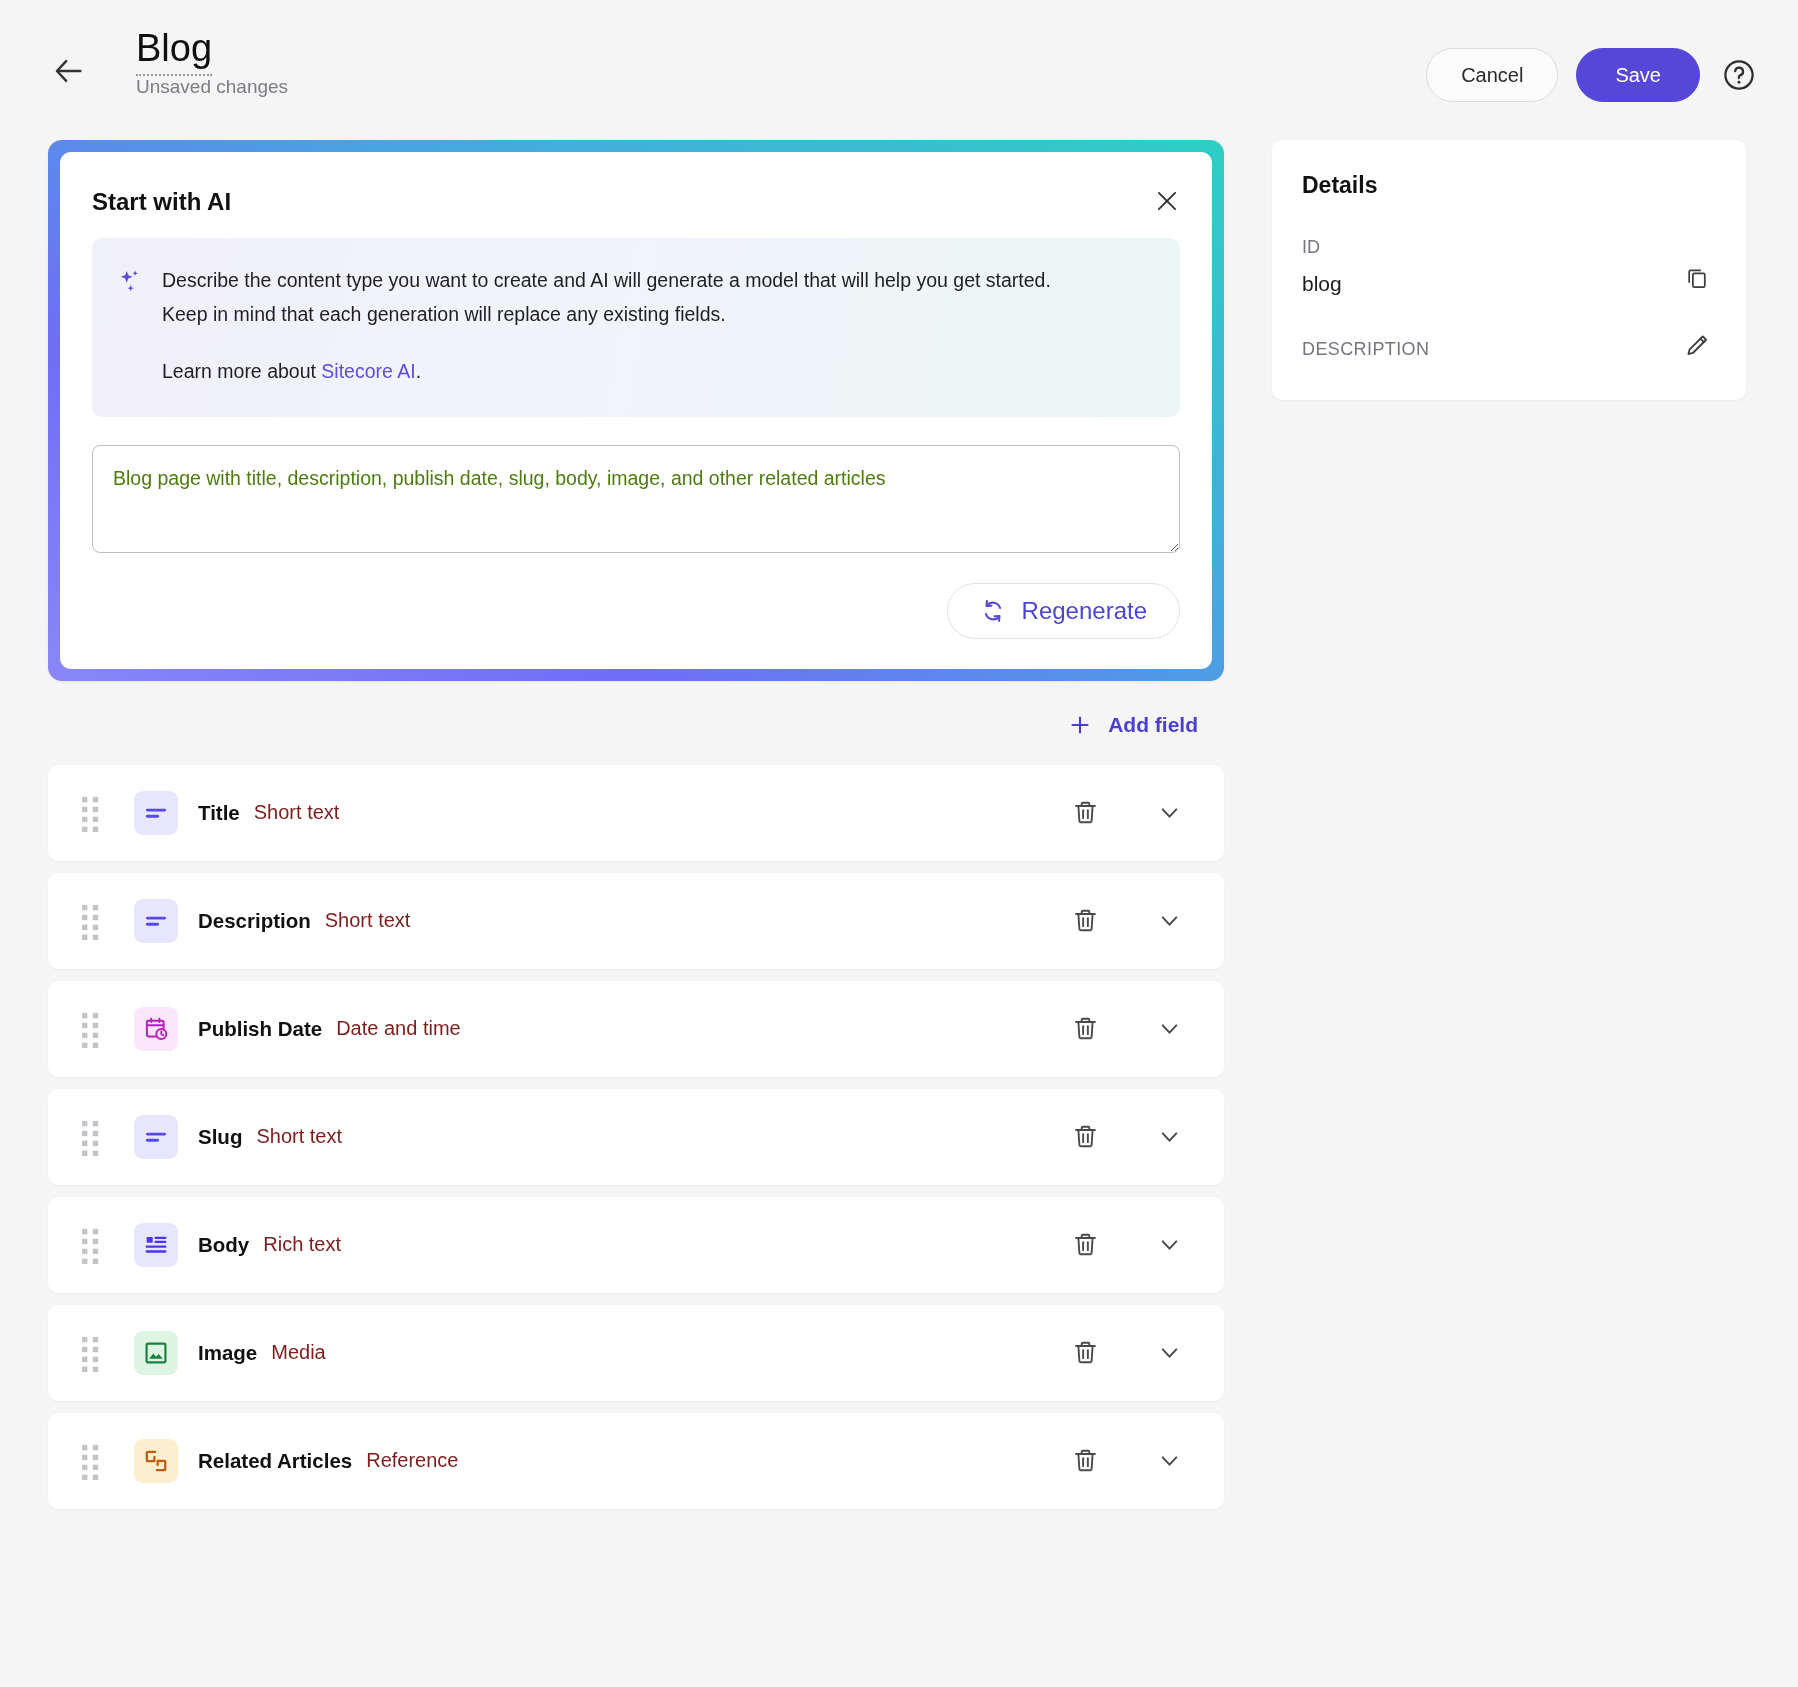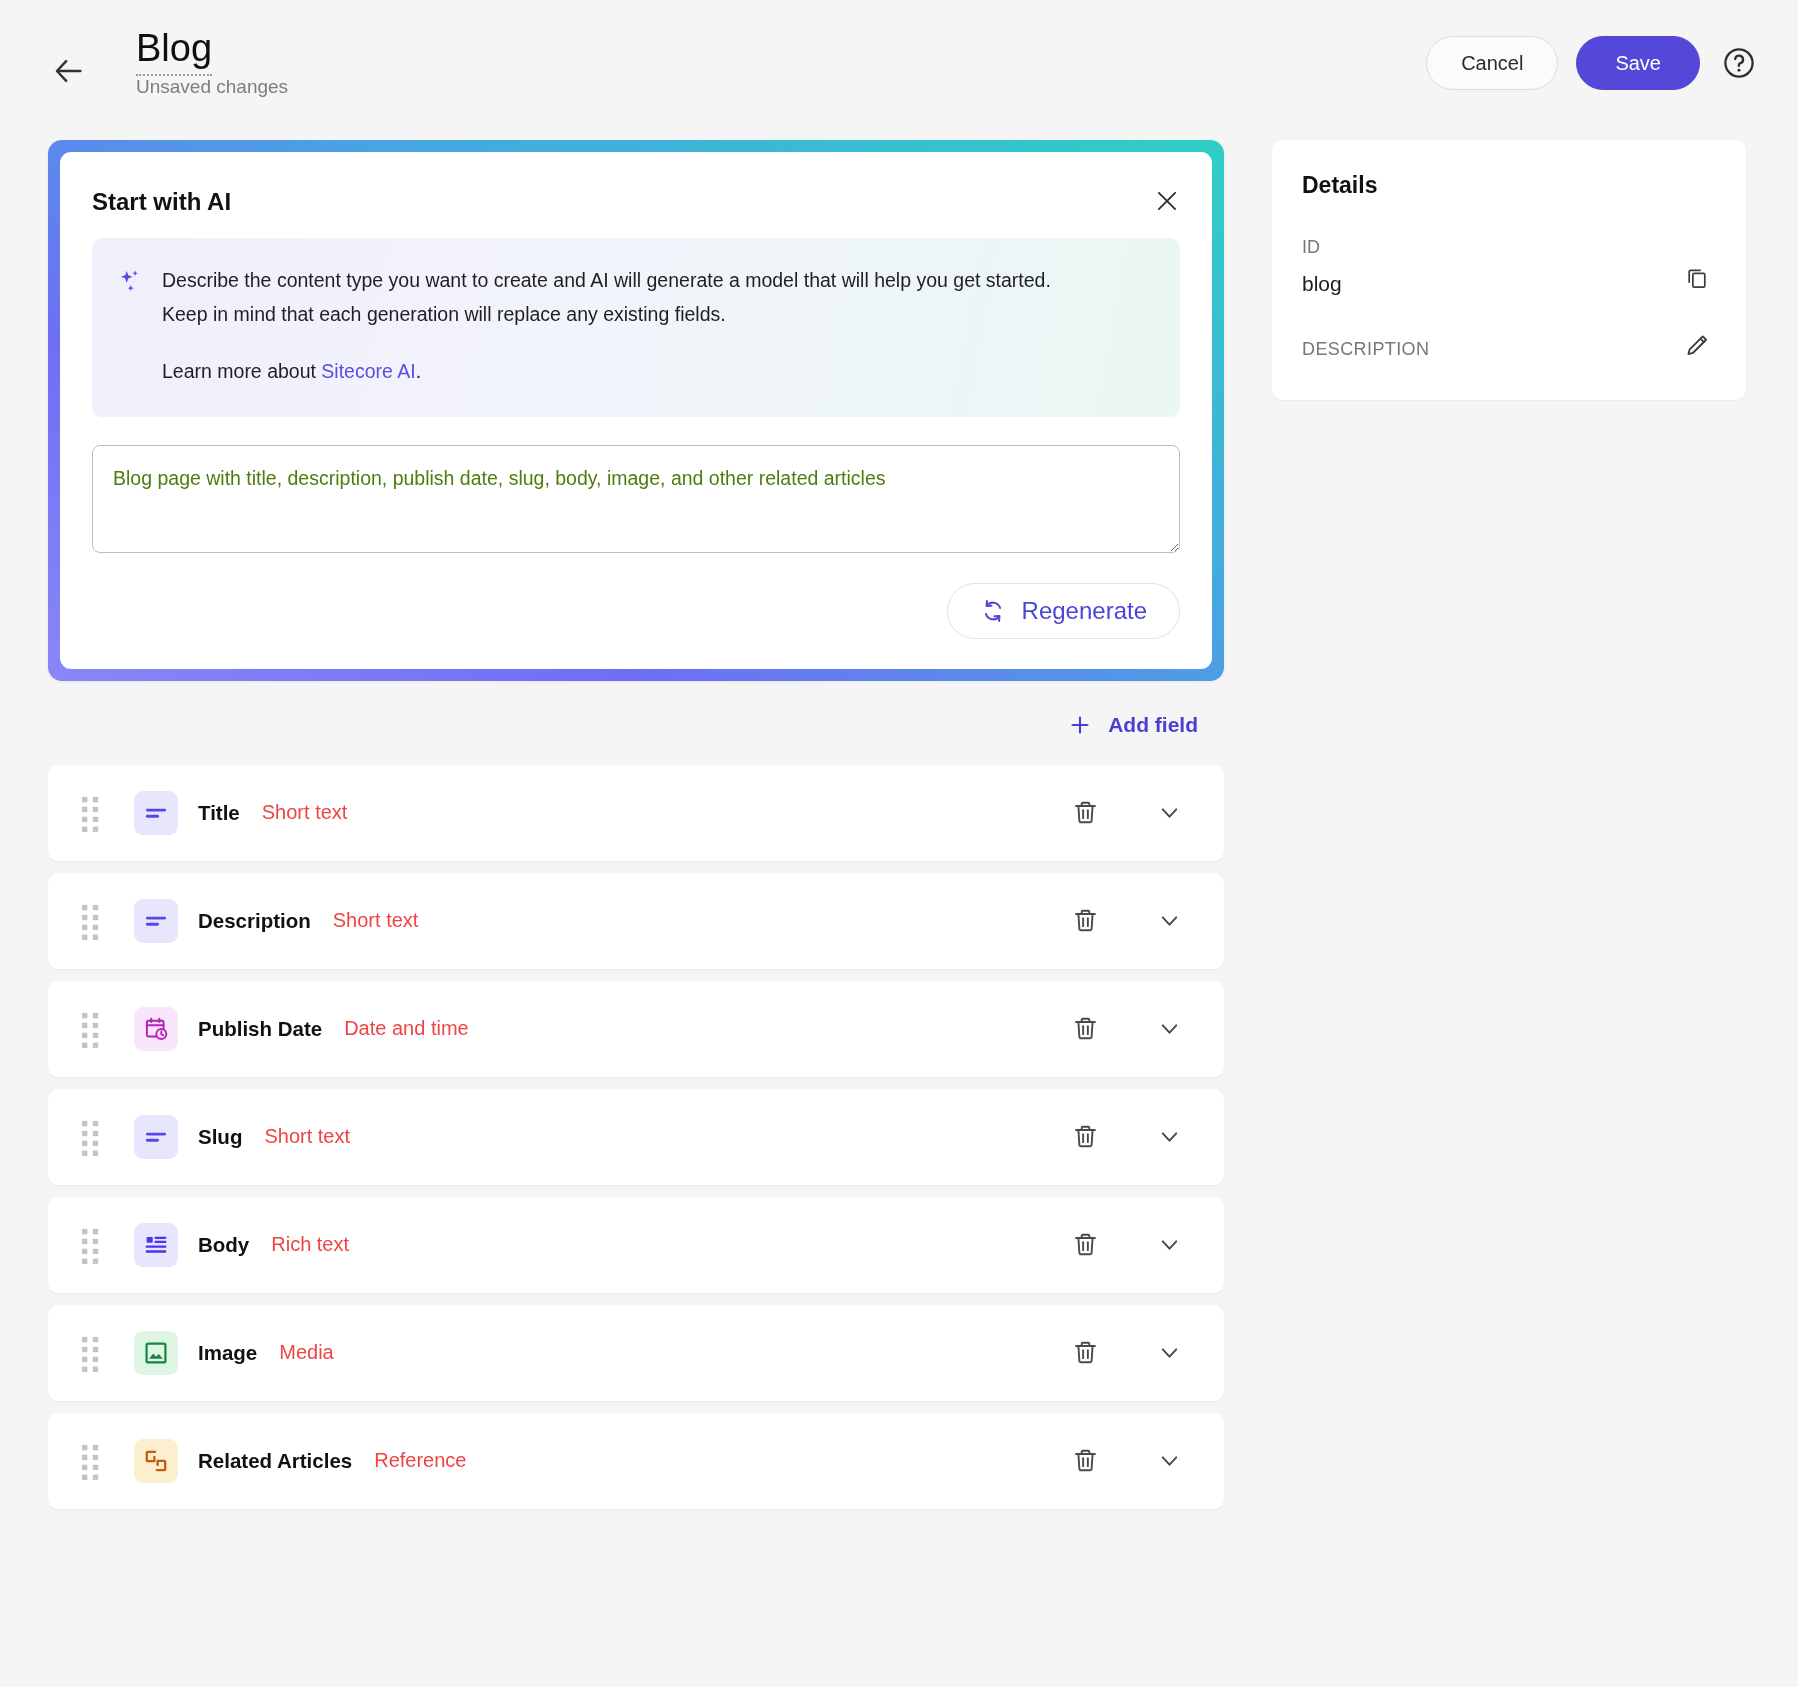--- a/index.html
+++ b/index.html
@@ -42,21 +42,21 @@
     cursor: text;
   }
   .subtitle {
     margin-top: 0;
     font-size: 19px;
     color: #7c7c85;
   }
   .header-actions {
     position: absolute;
     right: 42px;
-    top: 36px;
+    top: 48px;
     display: flex;
     align-items: center;
     gap: 18px;
   }
   .btn {
     font-family: "Liberation Sans", sans-serif;
     font-size: 20px;
     border-radius: 999px;
     cursor: pointer;
     border: 1px solid transparent;
@@ -197,21 +197,21 @@
   }
   .type-icon {
     width: 44px; height: 44px;
     border-radius: 9px;
     flex: none;
     display: flex; align-items: center; justify-content: center;
     margin-right: 20px;
   }
   .type-icon svg { width: 26px; height: 26px; }
   .field-name { font-size: 20.5px; font-weight: bold; color: #111; }
-  .field-type { font-size: 20px; color: #ef4444; margin-left: 22px; }
+  .field-type { font-size: 20px; color: #7f1d1d; margin-left: 14px; }
   .field-spacer { flex: 1; }
   .row-btn {
     width: 46px; height: 46px;
     display: flex; align-items: center; justify-content: center;
     cursor: pointer; color: #4a4a4a;
     background: transparent; border: none;
   }
   .row-btn svg { width: 27px; height: 27px; }
   .row-btn.chevron { margin-left: 38px; }
   .row-btn.chevron svg { width: 25px; height: 25px; }

